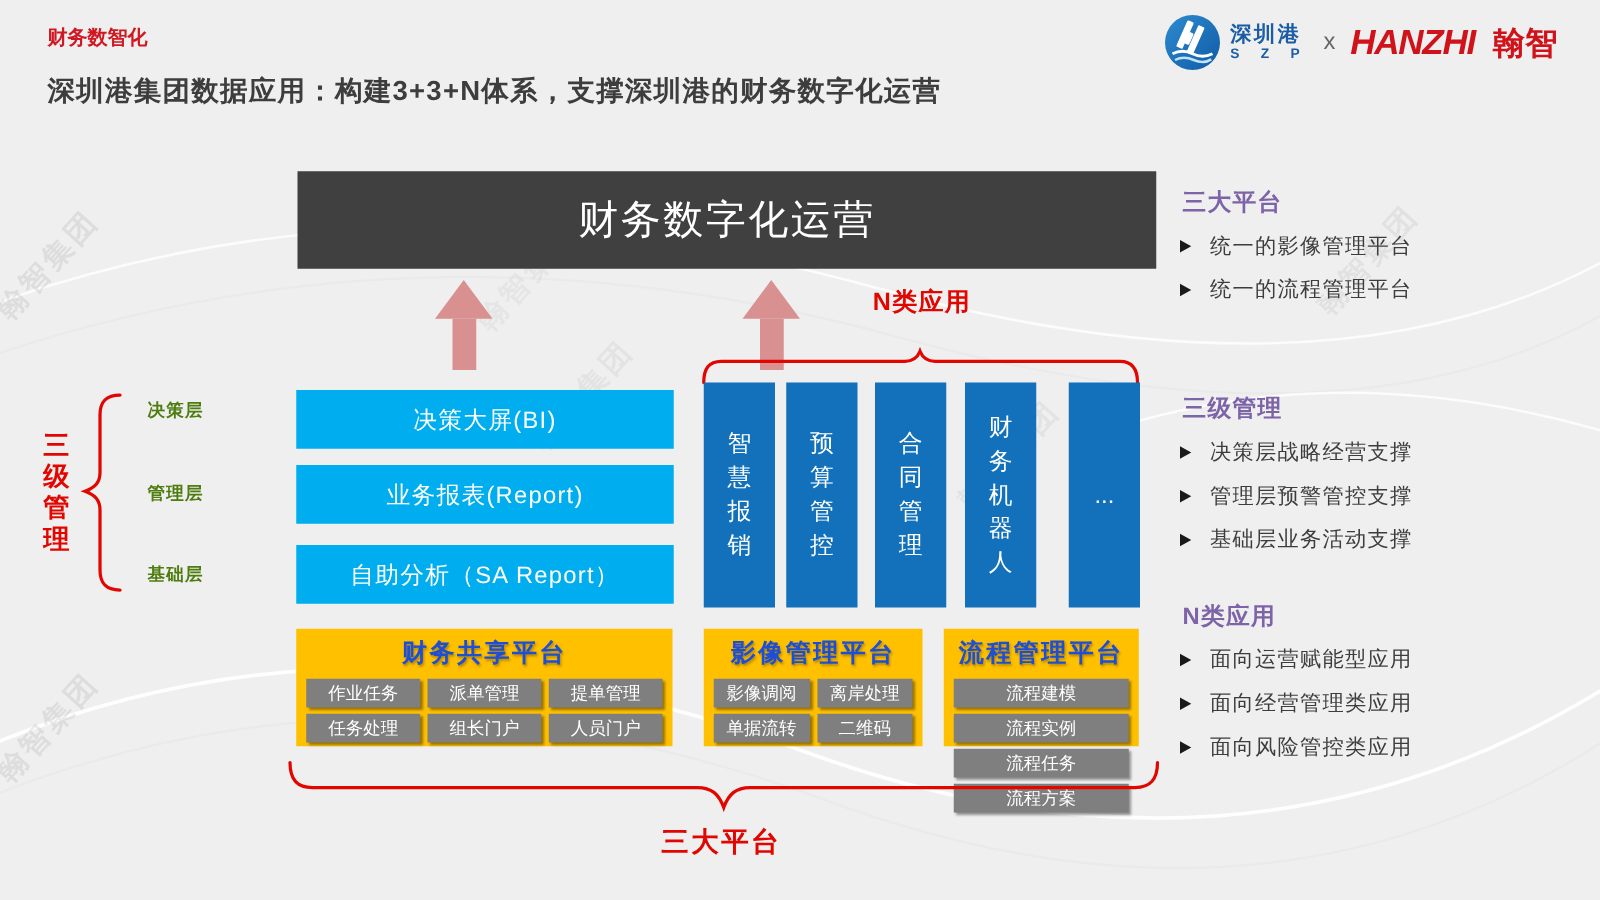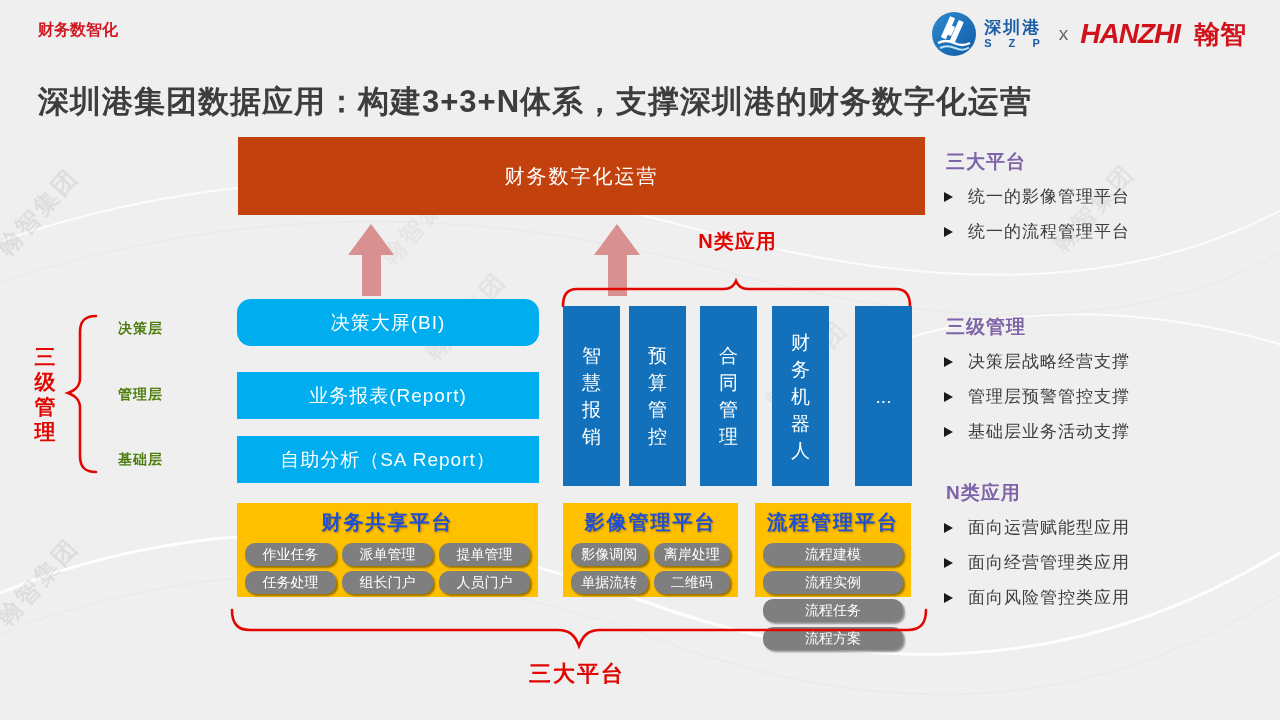--- a/index.html
+++ b/index.html
@@ -5,33 +5,33 @@
   html,body{margin:0;padding:0;background:#d8d8d8;}
   .slide{position:relative;width:1280px;height:720px;background:#F0EFEF;overflow:hidden;
          font-family:"Liberation Sans","DejaVu Sans",sans-serif;}
   
   .bg-deco{position:absolute;inset:0;pointer-events:none;}
   
   .wm{position:absolute;font-size:24px;font-weight:700;color:#1a1a1a;opacity:.07;
       transform:rotate(-48deg);letter-spacing:3px;pointer-events:none;white-space:nowrap;}
   
   .kicker{position:absolute;left:38px;top:20px;font-size:16px;font-weight:800;color:#D01823;}
-  .title{position:absolute;left:38px;top:58px;font-size:31px;font-weight:800;color:#3D3D3D;
-         letter-spacing:1px;white-space:nowrap;margin-top:23px;}
+  .title{position:absolute;left:38px;top:58px;font-size:22px;font-weight:800;color:#3D3D3D;
+         letter-spacing:1px;white-space:nowrap;}
   .logo-group{position:absolute;right:34px;top:10px;display:flex;align-items:center;gap:12px;height:48px;}
   .szp-logo{display:flex;align-items:center;gap:7px;}
   .szp-text{display:flex;flex-direction:column;line-height:1.1;}
   .szp-cn{font-size:17px;font-weight:800;color:#1A5DA6;letter-spacing:2px;}
   .szp-en{font-size:11px;font-weight:800;color:#1A5DA6;letter-spacing:7px;}
   .logo-x{font-size:19px;color:#666;font-weight:400;}
   .hanzhi-latin{font-size:28px;font-weight:800;font-style:italic;color:#D0121B;letter-spacing:-1px;}
   .hanzhi-cn{font-size:26px;font-weight:800;color:#D0121B;margin-left:2px;}
   
-  .banner{position:absolute;left:238px;top:137px;width:687px;height:78px;background:#c2410c;
-          color:#fff;display:flex;align-items:center;justify-content:center;font-size:20px;font-weight:500;letter-spacing:2px;}
+  .banner{position:absolute;left:238px;top:137px;width:687px;height:78px;background:#404040;
+          color:#fff;display:flex;align-items:center;justify-content:center;font-size:32px;font-weight:500;letter-spacing:2px;}
   
   .arrow{position:absolute;width:46px;top:224px;}
   .arrow .head{width:0;height:0;border-left:23px solid transparent;border-right:23px solid transparent;
                border-bottom:31px solid #D99090;}
   .arrow .stem{width:19px;height:41px;background:#D99090;margin:0 auto;}
   .arrow1{left:348px;} .arrow2{left:594px;}
   
   .n-label{position:absolute;left:660px;top:228px;width:155px;text-align:center;
            font-size:20px;font-weight:800;color:#E10600;letter-spacing:1px;}
   .brace-svg{position:absolute;pointer-events:none;}
@@ -39,31 +39,31 @@
   .col{position:absolute;top:306px;height:180px;width:57px;background:#1271BA;color:#fff;
        display:flex;align-items:center;justify-content:center;}
   .vtext{width:22px;font-size:19px;line-height:27px;word-break:break-all;text-align:center;}
   
   .vlabel{position:absolute;left:32px;top:344px;width:26px;font-size:21px;font-weight:800;color:#E10600;
           line-height:25px;word-break:break-all;text-align:center;}
   .layer{position:absolute;left:118px;width:90px;font-size:14px;color:#4d7c0f;font-weight:700;letter-spacing:1px;}
   .layer1{top:320px;} .layer2{top:386px;} .layer3{top:451px;}
   .bi-box{position:absolute;left:237px;width:302px;height:47px;background:#00AEEF;color:#fff;
           display:flex;align-items:center;justify-content:center;font-size:19px;letter-spacing:1px;}
-  .bi1{top:299px;border-radius:14px;} .bi2{top:372px;} .bi3{top:436px;}
+  .bi1{top:312px;} .bi2{top:372px;} .bi3{top:436px;}
   
   .platform{position:absolute;top:503px;height:94px;background:#FFC000;box-sizing:border-box;padding:4px 8px 6px;}
   .ptitle{text-align:center;color:#1d4ed8;font-weight:700;font-size:20px;letter-spacing:2px;
           text-shadow:1px 1px 2px rgba(0,0,0,.3);margin:2px 0 7px;}
   .chips{display:grid;gap:5px 6px;}
   .p0{left:237px;width:301px;} .p0 .chips{grid-template-columns:repeat(3,1fr);}
   .p1{left:563px;width:175px;} .p1 .chips{grid-template-columns:repeat(2,1fr);}
   .p2{left:755px;width:156px;} .p2 .chips{grid-template-columns:repeat(1,1fr);}
   .chip{background:#7F7F7F;color:#fff;font-size:14px;height:23px;display:flex;align-items:center;
-        justify-content:center;box-shadow:2px 2px 2px rgba(0,0,0,.4);white-space:nowrap;border-radius:10px;}
+        justify-content:center;box-shadow:2px 2px 2px rgba(0,0,0,.4);white-space:nowrap;}
   
   .bottom-label{position:absolute;left:477px;top:659px;width:200px;text-align:center;
                 font-size:22px;font-weight:800;color:#E10600;letter-spacing:2px;}
   
   .sb-section{position:absolute;left:944px;width:310px;}
   .sb1{top:149px;} .sb2{top:314px;} .sb3{top:480px;}
   .sb-head{font-size:19px;font-weight:700;color:#7D63A8;margin:0 0 10px 2px;letter-spacing:1px;}
   .sb-item{display:flex;align-items:center;gap:15px;margin-bottom:12px;font-size:17px;color:#3D3D3D;letter-spacing:1px;}
   .tri{width:0;height:0;border-left:9px solid #1a1a1a;border-top:5px solid transparent;
        border-bottom:5px solid transparent;flex:0 0 auto;}

